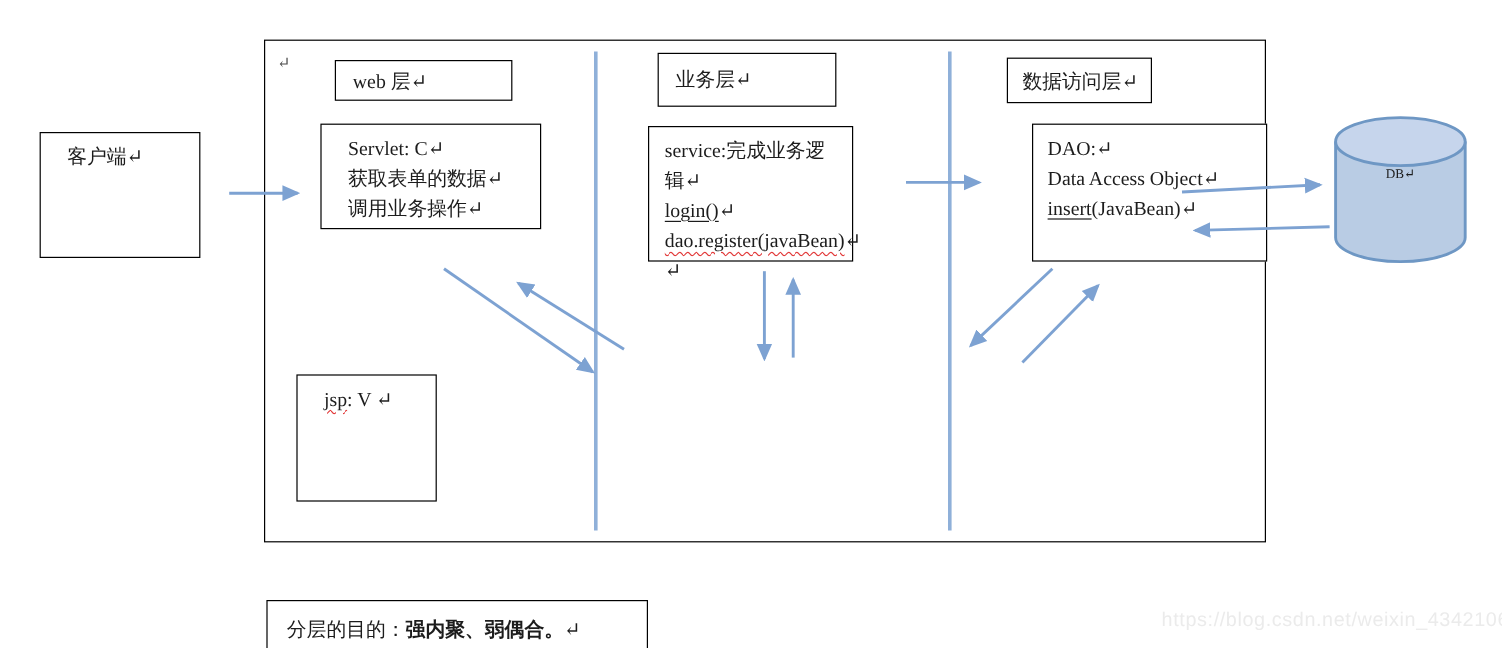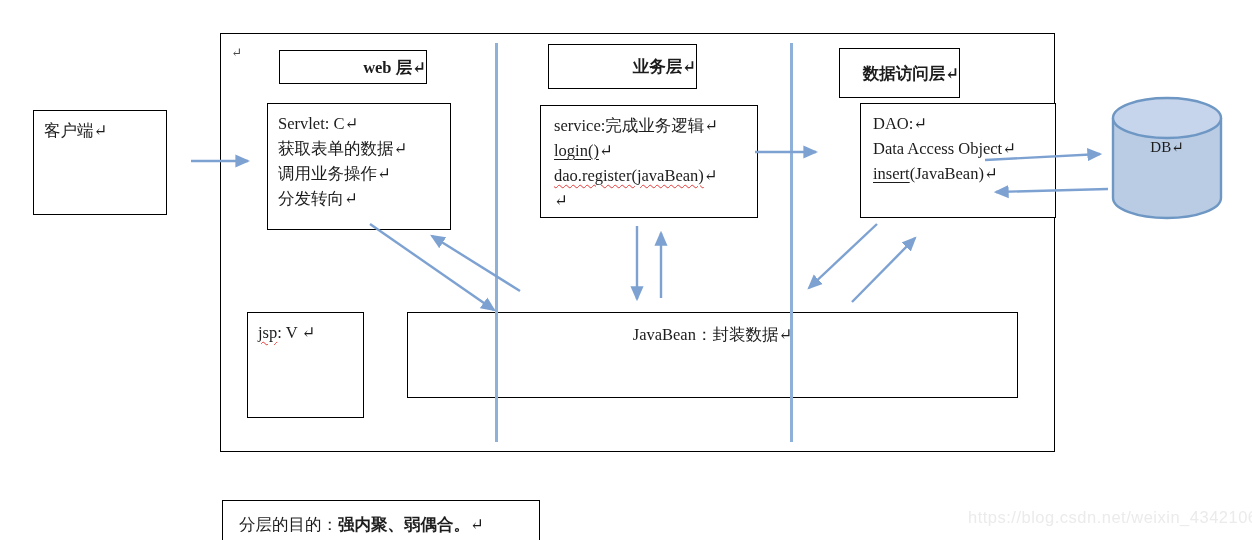--- a/index.html
+++ b/index.html
@@ -20,25 +20,24 @@
     line-height:25px;
   }
   .outer-container{
     position:absolute;
     border:1.6px solid #000000;
     box-sizing:border-box;
     background:#ffffff;
   }
   .title-box{
     display:flex;align-items:center;
-    font-weight:bold;
+    font-weight:normal;
     padding-left:14px;
-    justify-content:flex-end;
   }
-  .pad{padding:7px 10px;}
+  .pad{padding:7px 22px;}
   .wavy-blue{
     text-decoration-line:underline;
     text-decoration-style:wavy;
     text-decoration-color:#3b5bd0;
     text-decoration-thickness:1px;
     text-underline-offset:3px;
     text-decoration:underline;
   }
   .wavy-red{
     text-decoration-line:underline;
@@ -69,75 +68,71 @@
   }
   .stray-return{
     position:absolute;
     left:231px;top:45px;
     font-size:13px;color:#4a4a4a;
   }
   .db-label{
     position:absolute;
     left:0;top:42px;width:100%;
     text-align:center;
-    font-size:15px;
+    font-size:11px;
   }
 </style>
 </head>
 <body>
 
 <div id="canvas">
 
   <div class="outer-container" style="left:220px;top:33px;width:835px;height:419px;"></div>
 
   <div class="stray-return">↵</div>
 
   <div class="box pad" style="left:33px;top:110px;width:134px;height:105px;">
     <span>客户端↵</span>
   </div>
 
   <div class="box title-box" style="left:279px;top:50px;width:148px;height:34px;">
     <span>web 层↵</span>
   </div>
 
-  <div class="box pad" style="left:267px;top:103px;width:184px;height:127px;">
+  <div class="box pad" style="left:267px;top:103px;width:184px;height:88px;">
     <div>Servlet: C↵</div>
     <div>获取表单的数据↵</div>
     <div>调用业务操作↵</div>
-    <div>分发转向↵</div>
   </div>
 
   <div class="box title-box" style="left:548px;top:44px;width:149px;height:45px;">
     <span>业务层↵</span>
   </div>
 
-  <div class="box pad" style="left:540px;top:105px;width:218px;height:113px;padding-left:13px;">
+  <div class="box pad" style="left:540px;top:105px;width:171px;height:113px;padding-left:13px;">
     <div>service:完成业务逻辑↵</div>
     <div><span class="wavy-blue">login()</span><span>↵</span></div>
     <div><span class="wavy-red">dao.register(javaBean)</span><span>↵</span></div>
     <div>↵</div>
   </div>
 
-  <div class="box title-box" style="left:839px;top:48px;width:121px;height:50px;padding-left:0;">
+  <div class="box title-box" style="left:839px;top:48px;width:121px;height:38px;padding-left:12px;">
     <span>数据访问层↵</span>
   </div>
 
   <div class="box pad" style="left:826px;top:103px;width:196px;height:115px;padding-left:12px;margin-left:34px;">
     <div>DAO:↵</div>
     <div>Data Access Object↵</div>
     <div><span class="wavy-blue">insert</span><span>(JavaBean)↵</span></div>
   </div>
 
   <div class="box pad" style="left:247px;top:296px;width:117px;height:106px;margin-top:16px;">
     <span class="wavy-red">jsp</span><span>: V ↵</span>
   </div>
 
-  <div class="box javabean-box" style="left:407px;top:312px;width:611px;height:86px;">
-    <span>JavaBean：封装数据↵</span>
-  </div>
 
   <div style="position:absolute;left:1110px;top:96px;width:114px;height:126px;">
     <svg width="114" height="126" viewBox="0 0 114 126">
       <path d="M3,22 L3,102 A54,20 0 0 0 111,102 L111,22" fill="#b9cce4" stroke="#6e97c4" stroke-width="2.4"></path>
       <ellipse cx="57" cy="22" rx="54" ry="20" fill="#c6d5ec" stroke="#6e97c4" stroke-width="2.4"></ellipse>
     </svg>
     <div class="db-label">DB↵</div>
   </div>
 
   <div class="box purpose-box" style="left:222px;top:500px;width:318px;height:58px;">

